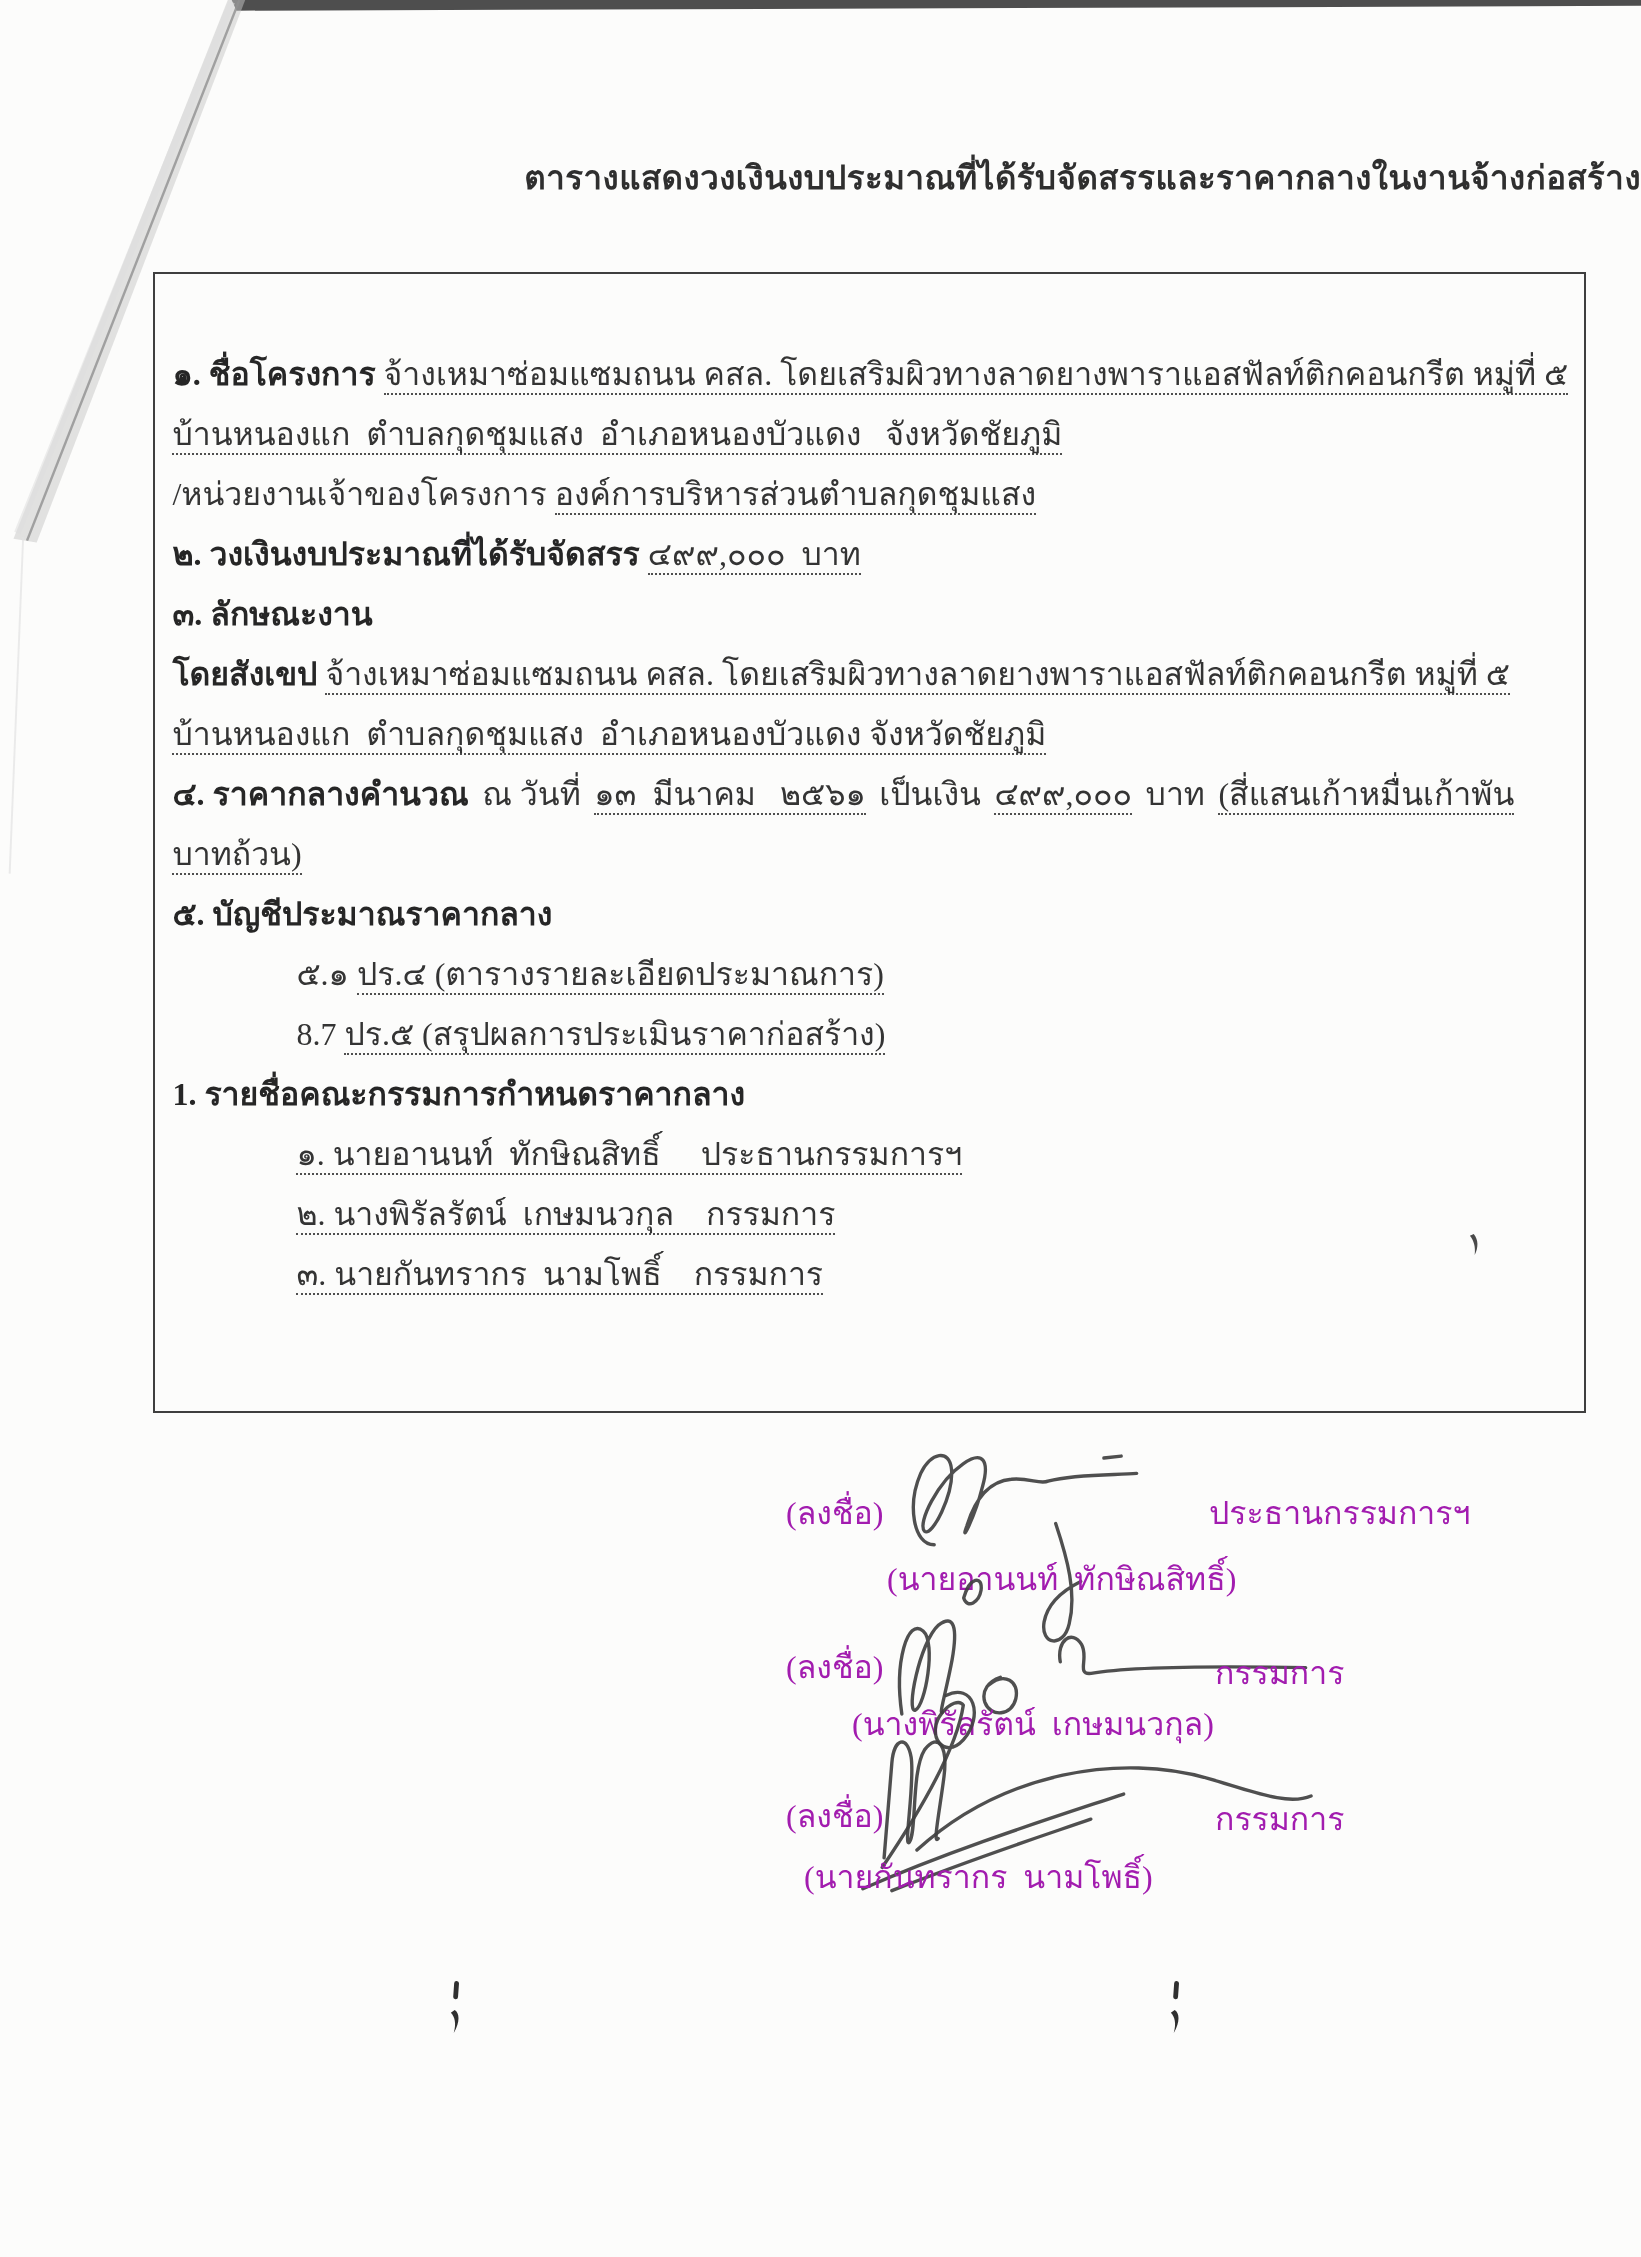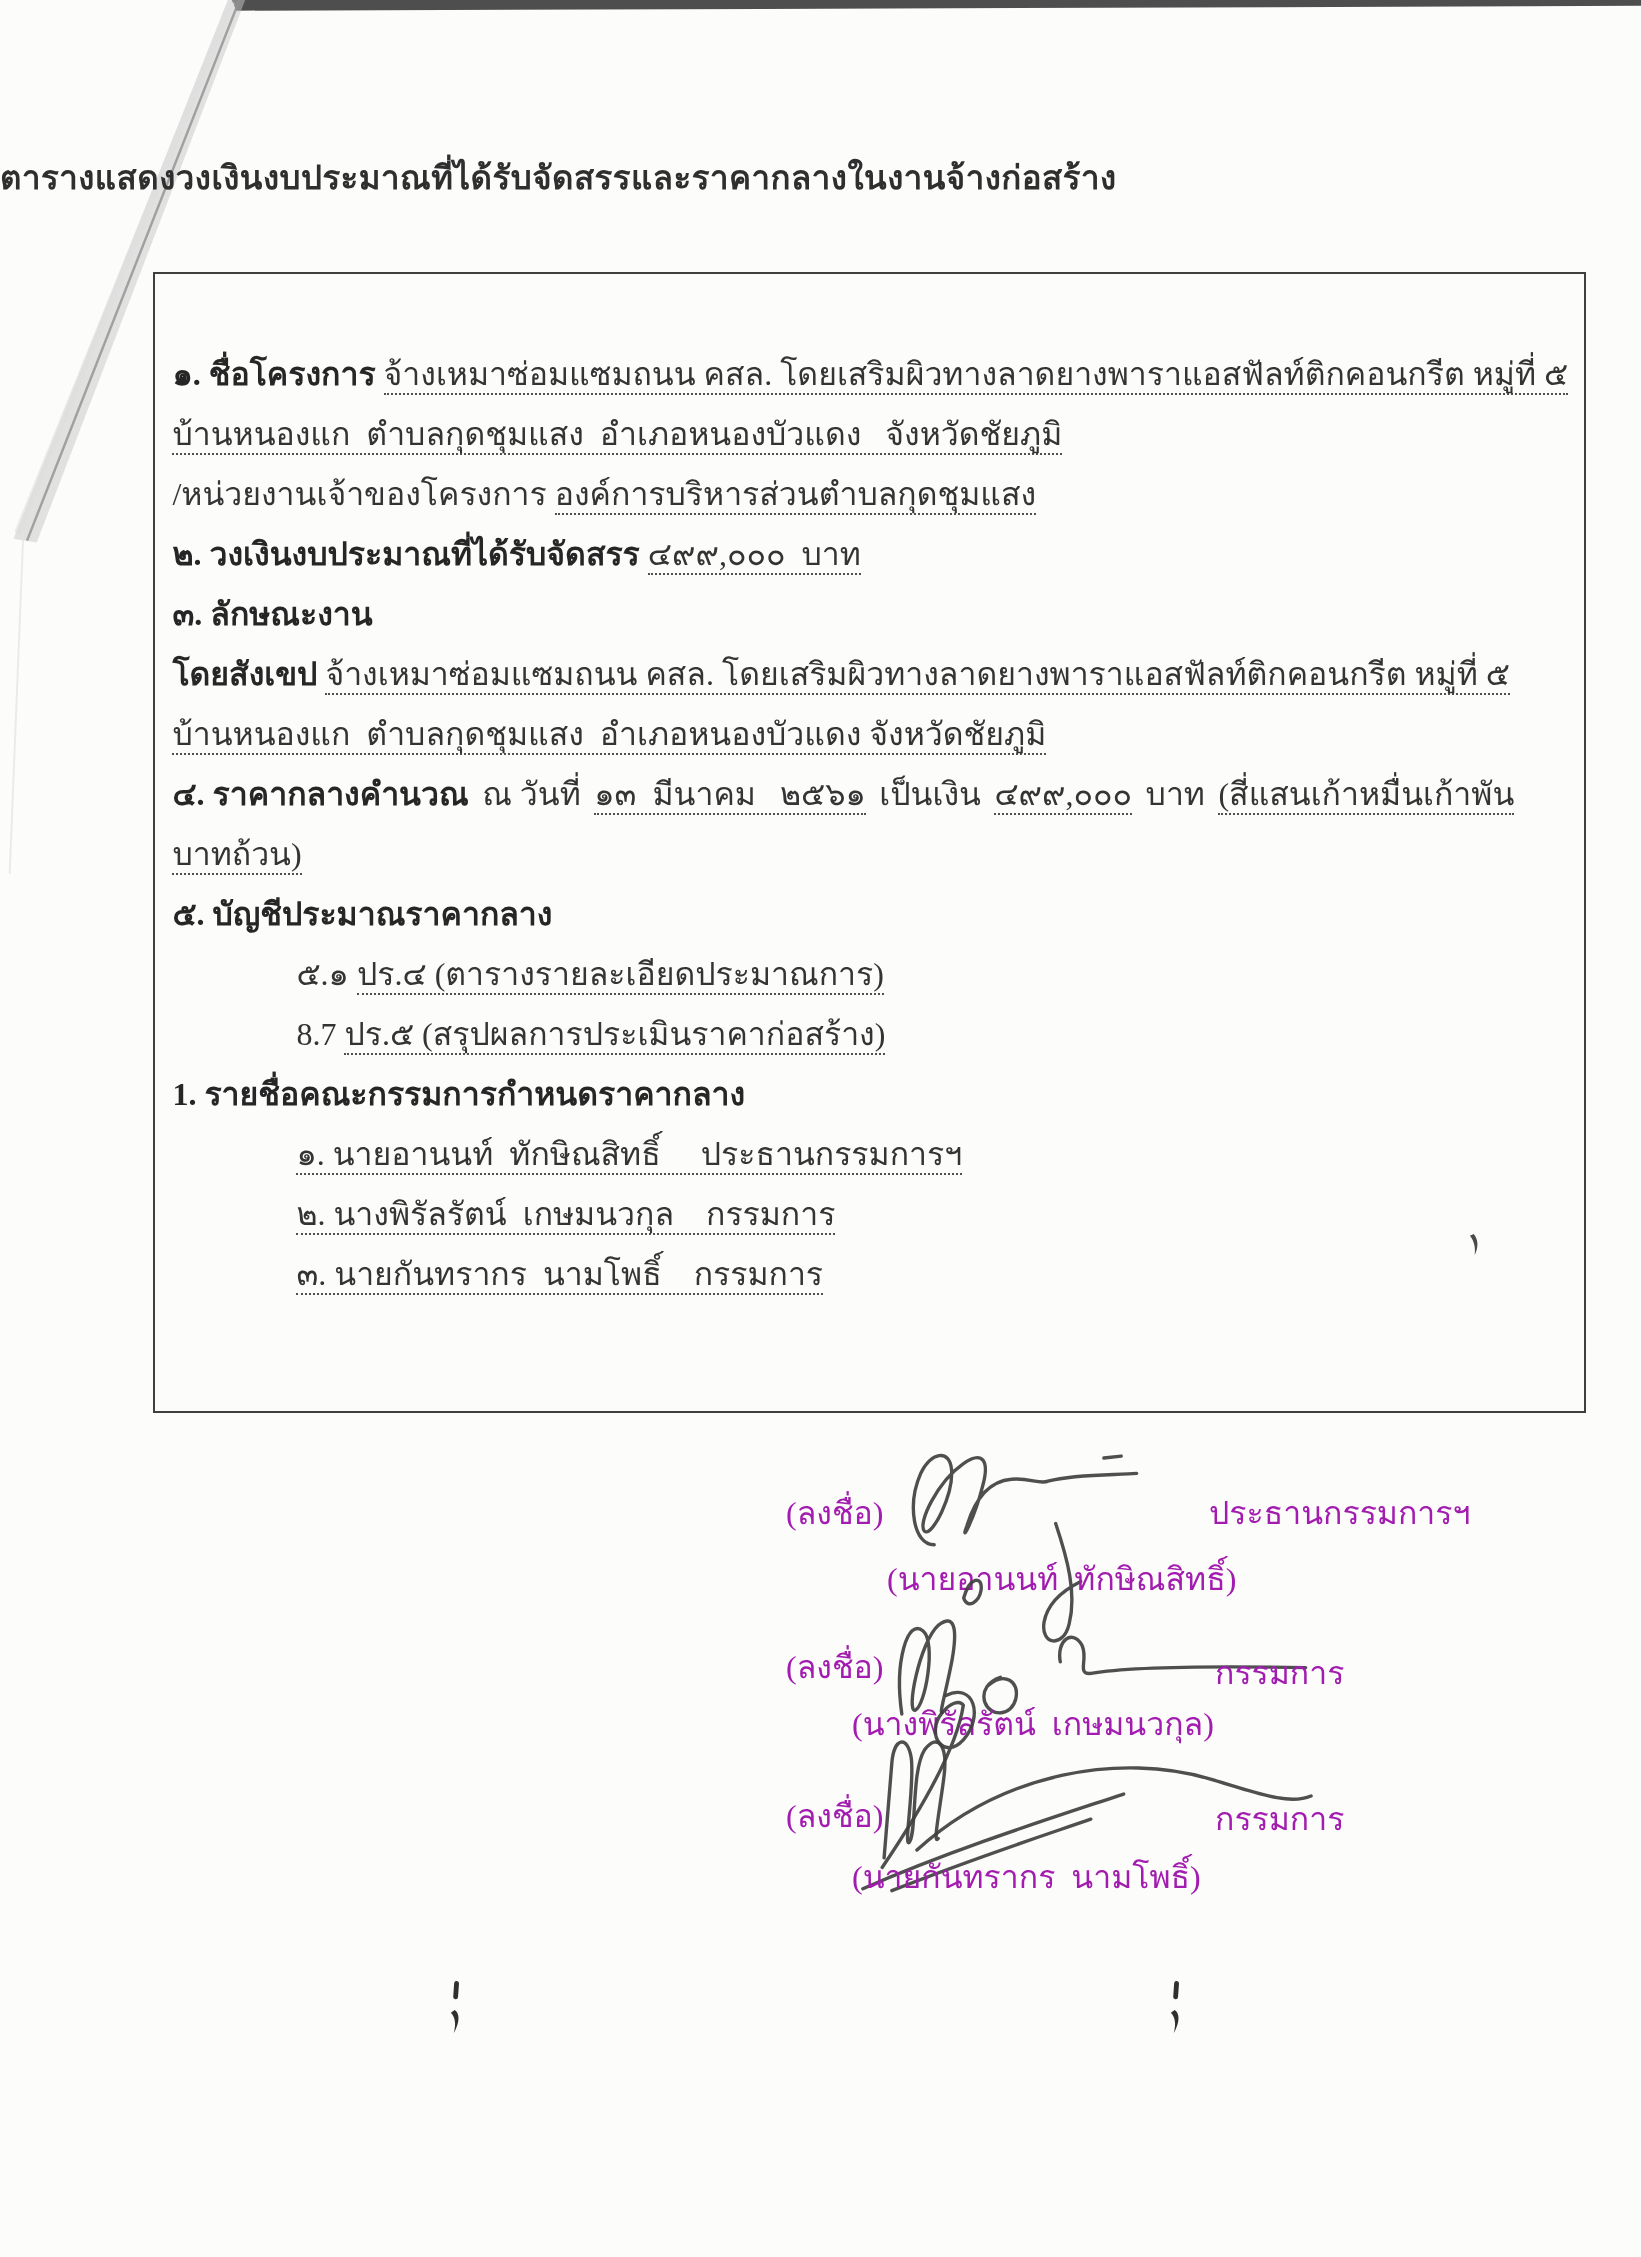--- a/index.html
+++ b/index.html
@@ -9,21 +9,21 @@
     background:#fcfcfb;
     overflow:hidden;
     font-family:"Liberation Serif","DejaVu Serif",serif;
     color:#343434;
   }
   
   .artifacts{position:absolute;left:0;top:0;pointer-events:none;}
   
   .doc-title{
     position:absolute;left:0;right:0;top:151px;
-    text-align:left;font-size:33px;font-weight:700;color:#2f2f2f;
+    text-align:right;font-size:33px;font-weight:700;color:#2f2f2f;
     letter-spacing:0.5px;white-space:pre;
   }
   
   .main-box{
     position:absolute;left:153px;top:272px;width:1433px;height:1141px;
     border:2.9px solid #3f3f3f;box-sizing:border-box;
     background:transparent;
   }
   .box-content{position:absolute;left:17.4px;right:13.5px;top:70px;}
   .line{
@@ -117,21 +117,21 @@
 
   <span class="sig-label" style="left:786px;top:1786px;">(ลงชื่อ)</span>
   <svg class="sig-svg" style="left:801px;top:1682px;" width="541" height="227" viewBox="0 0 560 235">
     <path d="M150,14 C178,0 190,34 168,60 C148,82 128,54 146,32 C154,22 164,18 168,24 C162,64 130,124 84,192"></path>
     <path d="M86,182 L94,84 C96,58 110,54 114,78 C118,104 106,172 112,166 C120,156 114,92 128,70 C142,52 152,66 148,98 C144,130 136,170 142,162"></path>
     <path d="M120,174 C210,92 332,74 422,100 C470,114 504,128 528,118"></path>
     <path d="M64,214 C160,172 262,140 334,116"></path>
     <path d="M94,216 C180,182 248,160 300,142"></path>
   </svg>
   <span class="sig-role" style="left:1215px;top:1789px;">กรรมการ</span>
-  <span class="sig-name" style="left:852px;top:1847px;">(นายกันทรากร  นามโพธิ์)</span>
+  <span class="sig-name" style="left:804px;top:1847px;">(นายกันทรากร  นามโพธิ์)</span>
 
   <svg class="mark" style="left:1466px;top:1232px;" width="17.4" height="25" viewBox="0 0 18 26">
     <path d="M8,2 C13,8 13,16 9,24 C10,15 8,9 4,4 Z" fill="#4a4a4a"></path>
   </svg>
   <svg class="mark" style="left:446px;top:1981px;" width="19.3" height="54" viewBox="0 0 20 56">
     <rect x="8" y="0" width="5" height="19" rx="2.5" fill="#2f2f2f" transform="rotate(4 10 9)"></rect>
     <path d="M9,30 C14,33 15,42 8,54 C11,44 9,37 5,33 Z" fill="#2f2f2f"></path>
   </svg>
   <svg class="mark" style="left:1166px;top:1981px;" width="19.3" height="54" viewBox="0 0 20 56">
     <rect x="8" y="0" width="5" height="19" rx="2.5" fill="#2f2f2f" transform="rotate(4 10 9)"></rect>

